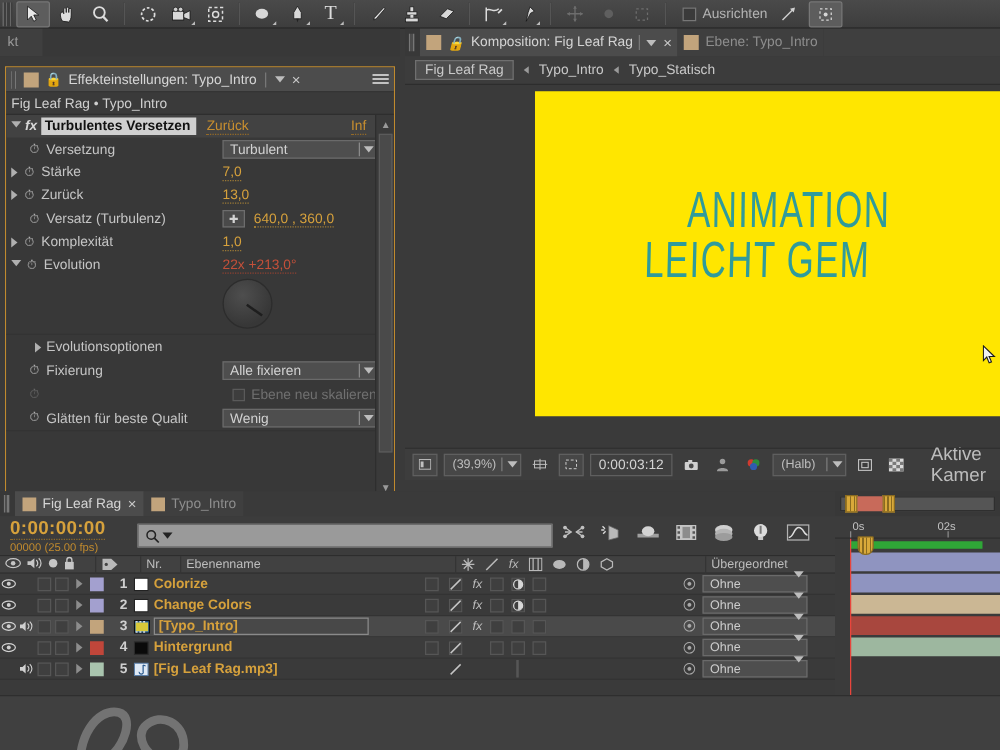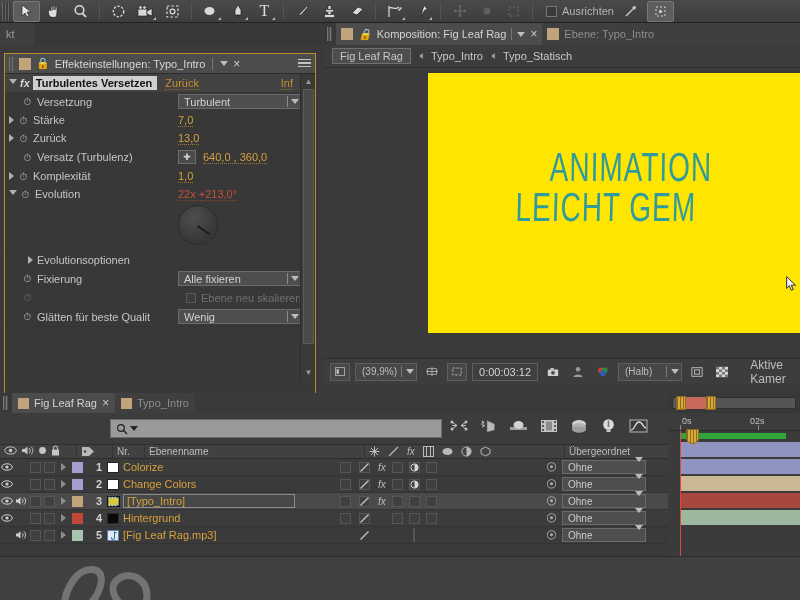--- a/index.html
+++ b/index.html
@@ -166,21 +166,21 @@
   .rowsarea{ position:relative; }
   .lrow{ height:17px; display:flex; align-items:center; font-size:11px;
      border-bottom:1px solid #333; position:relative; background:#3c3c3c;}
   .lrow.alt{ background:#3a3a3a;}
   .lrow.sel{ background:#4a4a4a;}
   .eyecell{ width:14px; display:flex;align-items:center;justify-content:center;color:#c4c4c4;}
   .sqbox{ width:11px;height:11px;border:1px solid #565656;background:#3f3f3f;}
   .numcell{ width:22px; text-align:right; padding-right:5px; color:#cfcfcf;
      font-weight:bold; font-size:11px;}
   .colorchip{ width:11px; height:11px; }
-  .lname{ color:#d6a13c; font-weight:normal; font-size:11px;}
+  .lname{ color:#d6a13c; font-weight:bold; font-size:11px;}
   .namebox{ border:1px solid #8a8a8a; background:#484848; padding:0 3px; }
   .srcico{ width:12px;height:11px; margin-right:4px;}
   .parentsel{ width:84px; height:14px; background:#4e4e4e; border:1px solid #6a6a6a;
      display:flex;align-items:center;justify-content:space-between;padding:0 2px 0 5px;
      color:#cdcdcd; font-size:10px;}
   #tl-rulerzone{ position:absolute; left:668px; top:0; width:132px; height:207px;
      background:#3a3a3a; }
   #wa-bar{ height:20px; background:#383838; position:relative;}
   #wa-track{ position:absolute; left:4px; top:4px; right:4px; height:12px;
      background:#555; border:1px solid #2f2f2f;}
@@ -346,20 +346,23 @@
       <span class="swatch"></span>
       <span class="lockico">🔒</span>
       <span class="efxname">Effekteinstellungen: Typo_Intro</span>
       <span style="width:1px;height:12px;background:#777;margin:0 2px;"></span>
       <span class="smallarrow"></span>
       <span class="closex">×</span>
       <span style="flex:1"></span>
       <span class="hambur" style="margin-right:4px;"></span>
     </div>
 
+    <div id="efx-sub">
+      <span>Fig Leaf Rag • Typo_Intro</span>
+    </div>
 
     <div id="efx-body">
 
       <div class="erow hdr">
         <span class="twist open"></span>
         <span class="fxmark">fx</span>
         <span class="hdrlabel">Turbulentes Versetzen</span>
         <span class="linkbtn" style="margin-left:8px;">Zurück</span>
         <span class="linkbtn" style="position:absolute;right:22px;margin-left:28px;">Inf</span>
       </div>
@@ -570,41 +573,45 @@
             <rect x="7" y="0" width="3.5" height="3"></rect>
             <rect x="3.5" y="3" width="3.5" height="3"></rect>
             <rect x="10.5" y="3" width="3.5" height="3"></rect>
             <rect x="0" y="6" width="3.5" height="3"></rect>
             <rect x="7" y="6" width="3.5" height="3"></rect>
             <rect x="3.5" y="9" width="3.5" height="3"></rect>
             <rect x="10.5" y="9" width="3.5" height="3"></rect>
           </g>
         </svg>
     </span>
-    <span style="color:#bdbdbd;font-size:12px;margin-left:13px;">Aktive Kamer</span>
+    <span style="color:#bdbdbd;font-size:15px;margin-left:13px;">Aktive Kamer</span>
   </div>
 </div>
 
 <div id="timeline" class="abs">
 
   <div id="tl-tabbar">
     <span class="tabgrip" style="margin:3px 4px 0 3px;"></span>
     <div class="tltab">
       <i class="swatch" style="width:11px;height:11px;"></i>
       <span>Fig Leaf Rag</span>
       <i class="closex">×</i>
     </div>
     <div class="tltab inactive">
       <i class="swatch" style="width:11px;height:11px;"></i>
       <span>Typo_Intro</span>
     </div>
     <div class="tltab inactive" style="flex:1;background:#3a3a3a;"></div>
   </div>
 
   <div id="tl-top">
+    <div id="tcblock">
+      <div id="tcbig">0:00:00:00</div>
+      <div id="tcsmall">00000 (25.00 fps)</div>
+    </div>
     <div id="searchbox">
       <svg width="12" height="12" viewBox="0 0 12 12">
           <circle cx="5" cy="5" r="3.4" fill="none" stroke="#232323" stroke-width="1.2"></circle>
           <line x1="7.5" y1="7.5" x2="11" y2="11" stroke="#232323" stroke-width="1.4"></line>
         </svg>
       <i style="width:0;height:0;border-left:4px solid transparent;border-right:4px solid transparent;border-top:5px solid #232323;"></i>
     </div>
     <div id="tl-icons">
       <span class="tlico">
         <svg width="18" height="13" viewBox="0 0 18 13">

